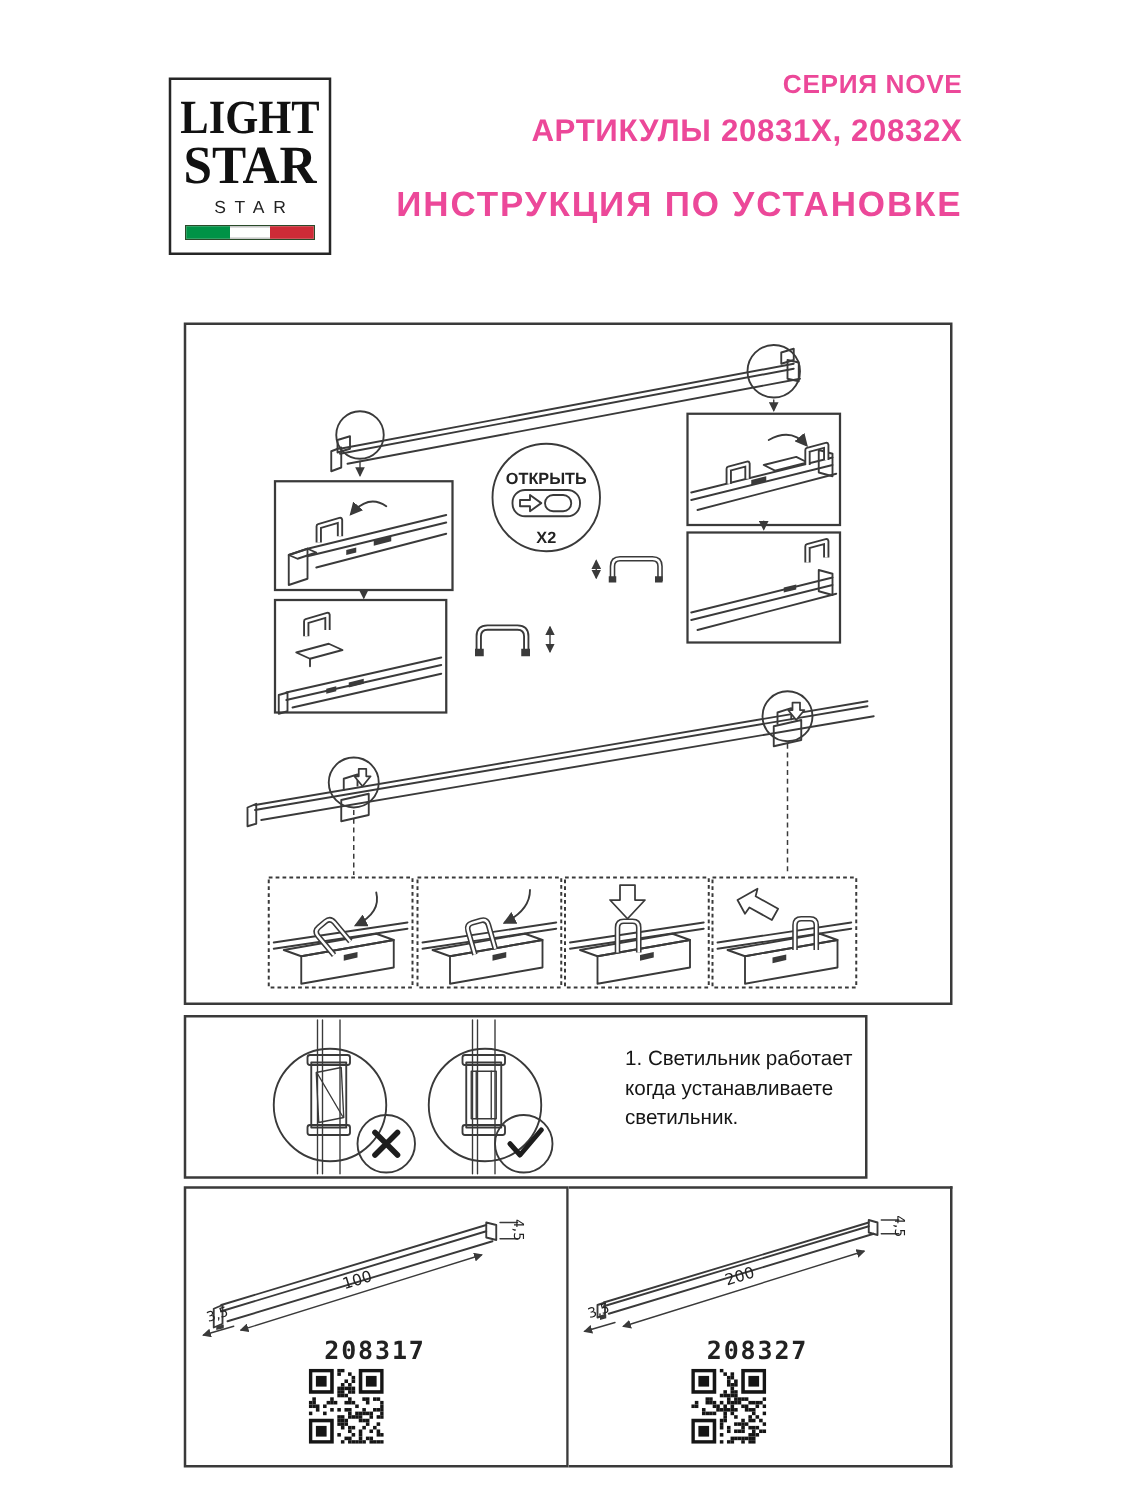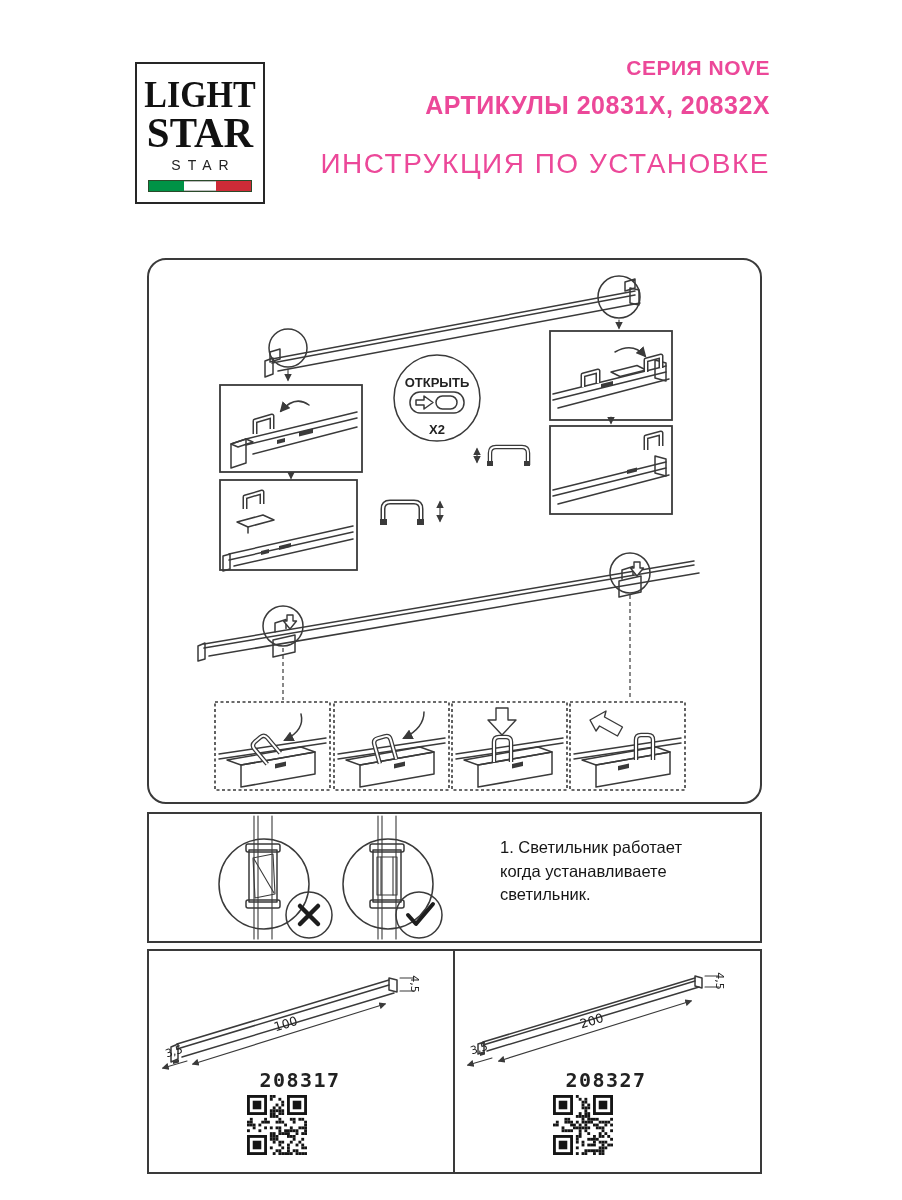--- a/index.html
+++ b/index.html
@@ -13,26 +13,26 @@
   .logo-group{font-size:14px;letter-spacing:7px;padding-left:7px;color:#222;margin-top:5px;}
   .flag{width:102px;height:10px;margin:7px auto 0;border:1px solid #2a4a2a;display:flex;}
   .flag span{height:100%;}
   .fg{background:#009246;width:34%;}
   .fw{background:#ffffff;width:32%;border-top:1px solid #bbb;border-bottom:1px solid #bbb;box-sizing:border-box;}
   .fr{background:#ce2b37;width:34%;}
 
   .hdr{right:132px;top:56px;text-align:right;color:#ec4899;}
   .hdr-series{font-size:21px;font-weight:bold;letter-spacing:.5px;margin-bottom:11px;}
   .hdr-articles{font-size:25px;font-weight:bold;letter-spacing:.5px;}
-  .hdr-title{margin-top:27px;font-size:28px;font-weight:normal;letter-spacing:1.5px;line-height:33px;}
+  .hdr-title{margin-top:27px;font-size:28px;font-weight:bold;letter-spacing:1.5px;line-height:33px;}
 
   
   .frame{border:2px solid #3a3a3a;background:#fff;box-sizing:border-box;}
-  .main-box{left:147px;top:258px;width:615px;height:546px;border-radius:19px;}
-  .sec2-box{left:147px;top:812px;width:615px;height:131px;}
+  .main-box{left:147px;top:258px;width:615px;height:546px;}
+  .sec2-box{left:147px;top:812px;width:547px;height:131px;}
   .prod-box-l{left:147px;top:949px;width:308px;height:225px;}
   .prod-box-r{left:455px;top:949px;width:307px;height:225px;border-left:0;}
 
   
   svg{display:block;}
   .ln{fill:none;stroke:#3a3a3a;stroke-width:1.5;stroke-linecap:round;stroke-linejoin:round;}
   .thin{stroke-width:1.1;}
   .bx{fill:none;stroke:#3a3a3a;stroke-width:1.8;}
   .fillD{fill:#3a3a3a;stroke:none;}
   .st5{fill:none;stroke:#3a3a3a;stroke-width:5;stroke-linejoin:round;}

